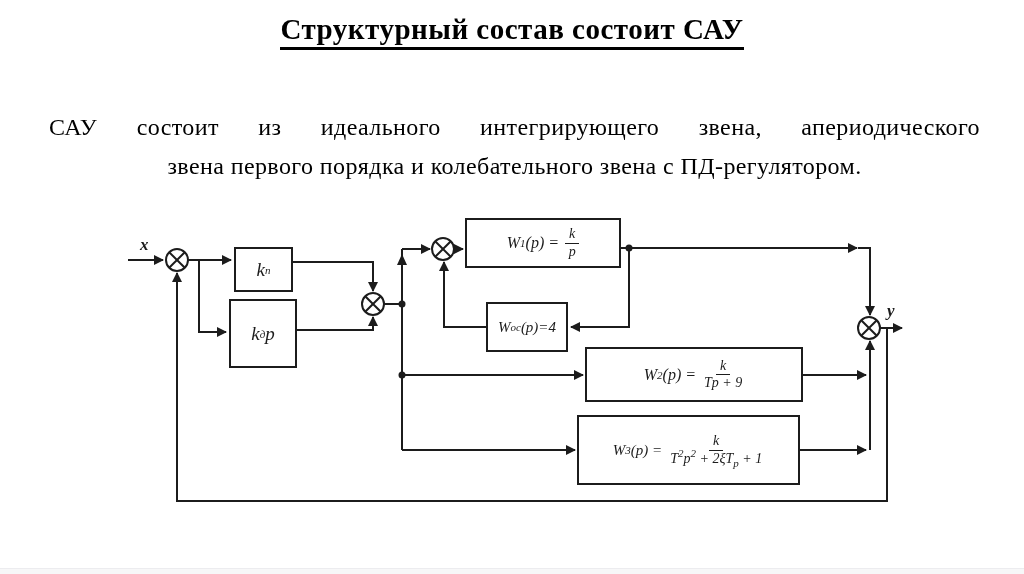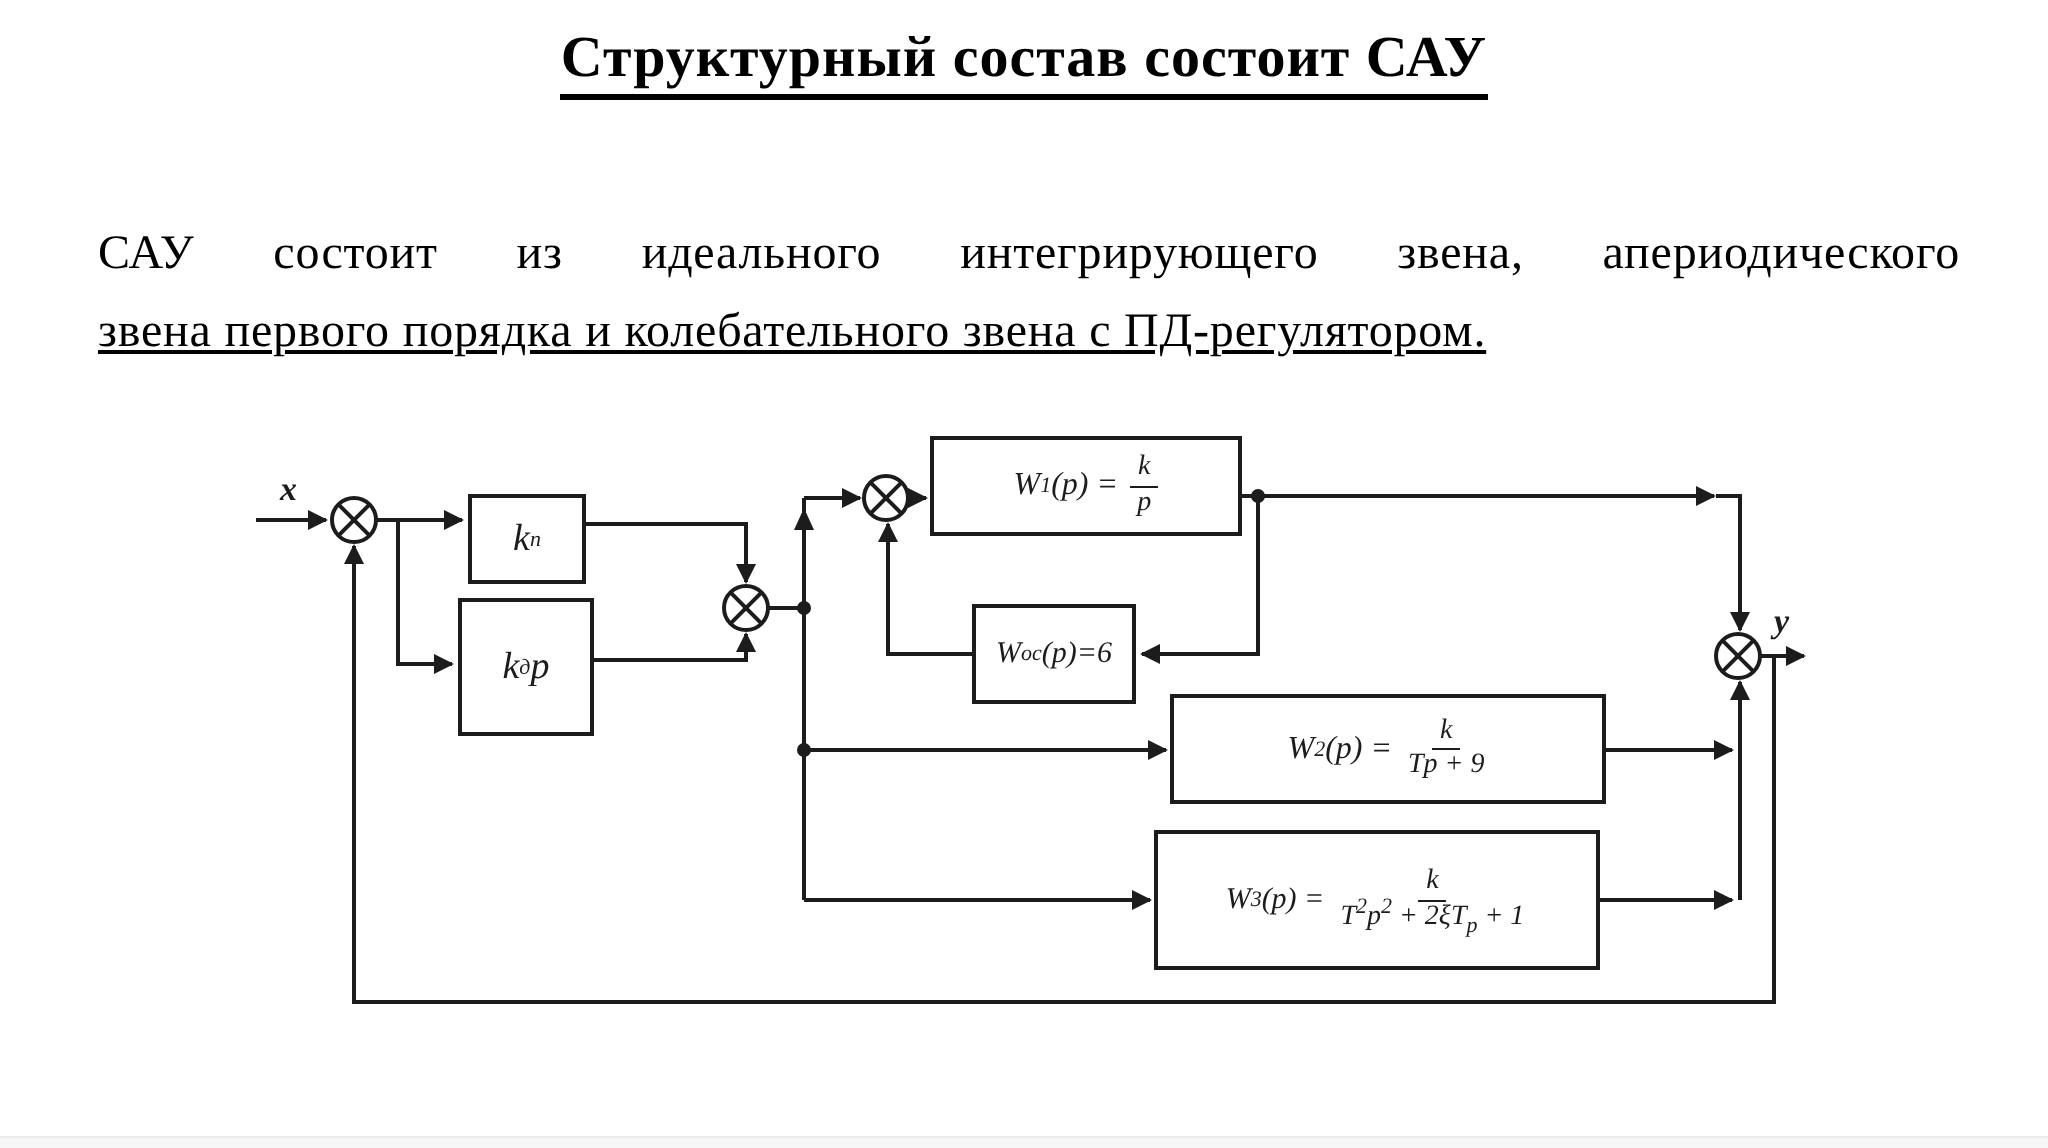--- a/index.html
+++ b/index.html
@@ -11,21 +11,21 @@
   .title{
     position:absolute;top:13px;left:0;width:1024px;text-align:center;
     font-size:29px;font-weight:bold;margin:0;letter-spacing:.5px;
   }
   .title-text{border-bottom:3px solid #000;padding-bottom:2px;}
   .para{
     position:absolute;left:33px;width:931px;margin:16px;
     font-size:24px;letter-spacing:.4px;line-height:1.2;
   }
   #para1{top:97px;text-align:justify;text-align-last:justify;}
-  #para2{top:136px;text-align:left;text-decoration:underline;}
+  #para2{top:136px;text-align:center;}
 
   .diagram{position:absolute;left:0;top:0;width:1024px;height:574px;}
   .wires{position:absolute;left:0;top:0;}
 
   .blk{
     position:absolute;box-sizing:border-box;border:2px solid #1c1c1c;background:#fff;
     display:flex;align-items:center;justify-content:center;
     font-style:italic;font-size:16px;color:#1c1c1c;white-space:nowrap;
   }
   .blk sub{font-size:11px;line-height:0;}
@@ -169,21 +169,21 @@
       <span>(p) =</span>
     <span class="frac">
       <span class="num">k</span>
       <span class="den">p</span>
     </span>
   </div>
 
   <div class="blk" id="blk-woc">
     <span>W</span>
       <sub>ос</sub>
-      <span>(p)=6</span>
+      <span>(p)=4</span>
   </div>
 
   <div class="blk" id="blk-w2">
     <span>W</span>
       <sub>2</sub>
       <span>(p) =</span>
     <span class="frac">
       <span class="num">k</span>
       <span class="den">Tp + 9</span>
     </span>

